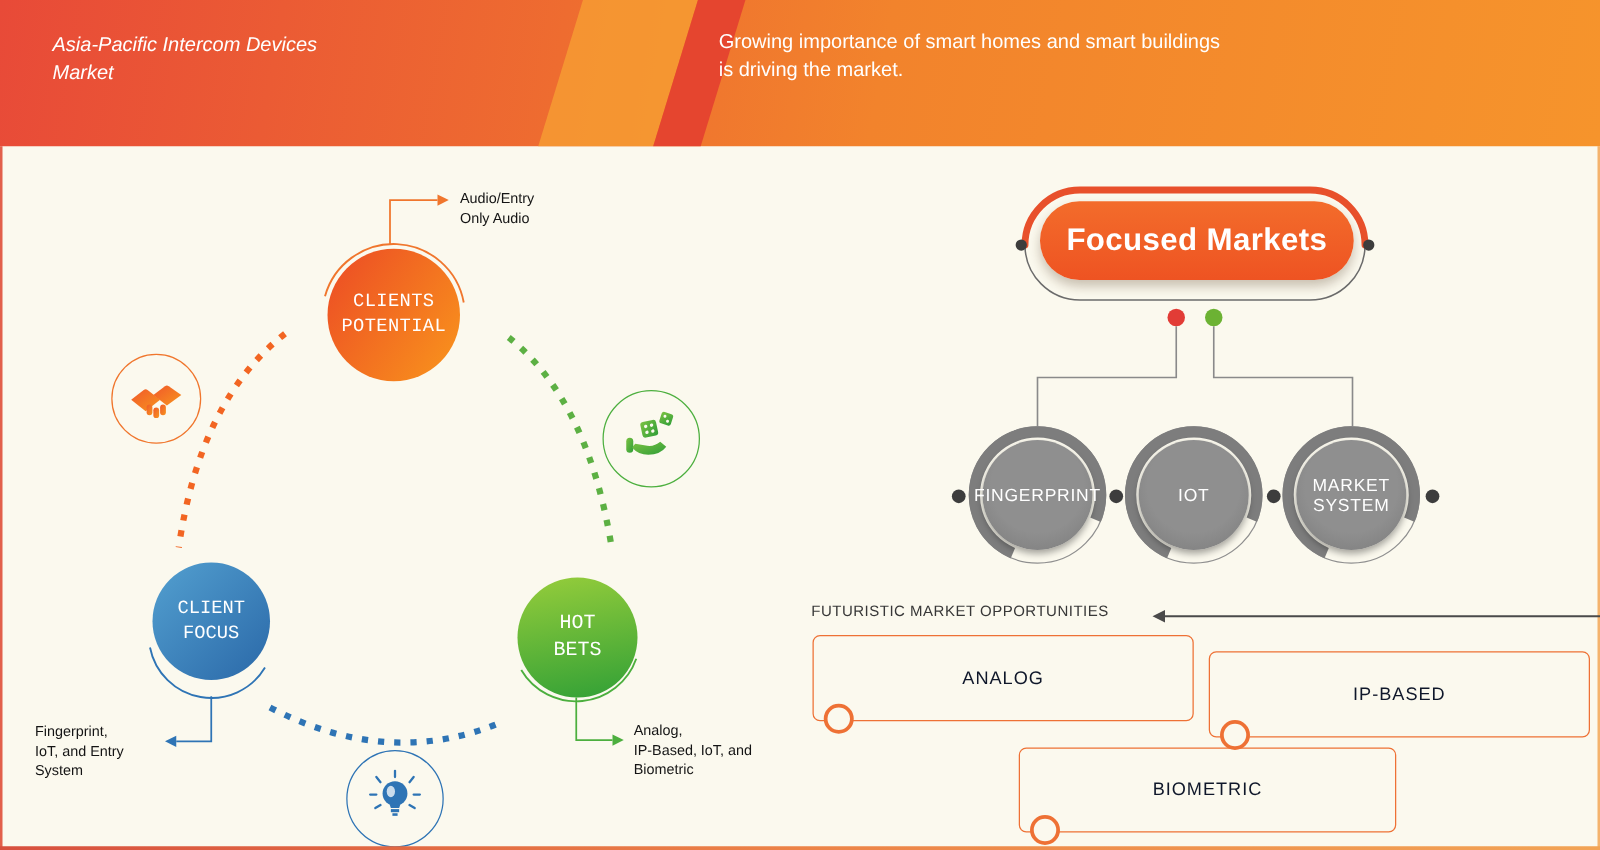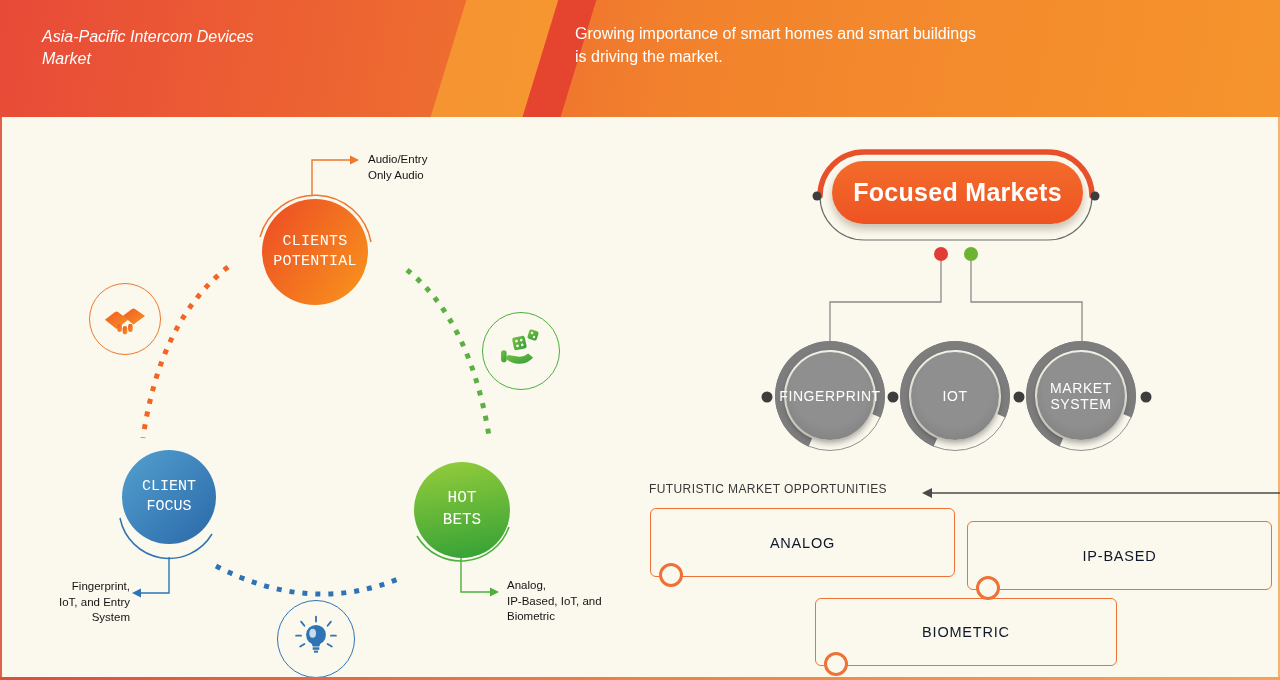--- a/index.html
+++ b/index.html
@@ -30,21 +30,21 @@
   .node-cf{left:122px;top:450px;width:94px;height:94px;font-size:15px;
            background:linear-gradient(135deg,#53a0d0,#2a68a8);}
   .node-hb{left:414px;top:462px;width:96px;height:96px;font-size:16px;
            background:linear-gradient(170deg,#96cd3b,#31a036);}
   .icon-circle{position:absolute;border-radius:50%;display:flex;align-items:center;justify-content:center;z-index:2;background:transparent;}
   .ic-hand{left:89px;top:283px;width:70px;height:70px;border:1.5px solid #f0762d;}
   .ic-dice{left:482px;top:312px;width:76px;height:76px;border:1.5px solid #4caf3e;}
   .ic-bulb{left:277px;top:600px;width:76px;height:76px;border:1.5px solid #2e74b5;}
   .callout{position:absolute;font-size:11.5px;color:#141414;line-height:1.35;white-space:pre-line;z-index:2;}
   .co-av{left:368px;top:152px;text-align:left;}
-  .co-fp{left:28px;top:579px;width:102px;text-align:right;}
+  .co-fp{left:28px;top:579px;width:102px;}
   .co-hb{left:507px;top:578px;width:130px;text-align:left;}
   
   .pill{position:absolute;left:832px;top:161px;width:251px;height:63px;border-radius:32px;z-index:2;
         background:linear-gradient(180deg,#f36c2b,#ee5322);display:flex;align-items:center;justify-content:center;
         color:#fff;font-size:25px;font-weight:bold;letter-spacing:.3px;box-shadow:0 5px 9px rgba(70,40,15,.28);}
   .mkt{position:absolute;width:110px;height:110px;z-index:2;}
   .mkt-1{left:775px;top:341px;}
   .mkt-2{left:900px;top:341px;}
   .mkt-3{left:1026px;top:341px;}
   .mkt .ring{position:absolute;inset:0;border:1.3px solid #8f8f8f;border-radius:50%;box-sizing:border-box;}

